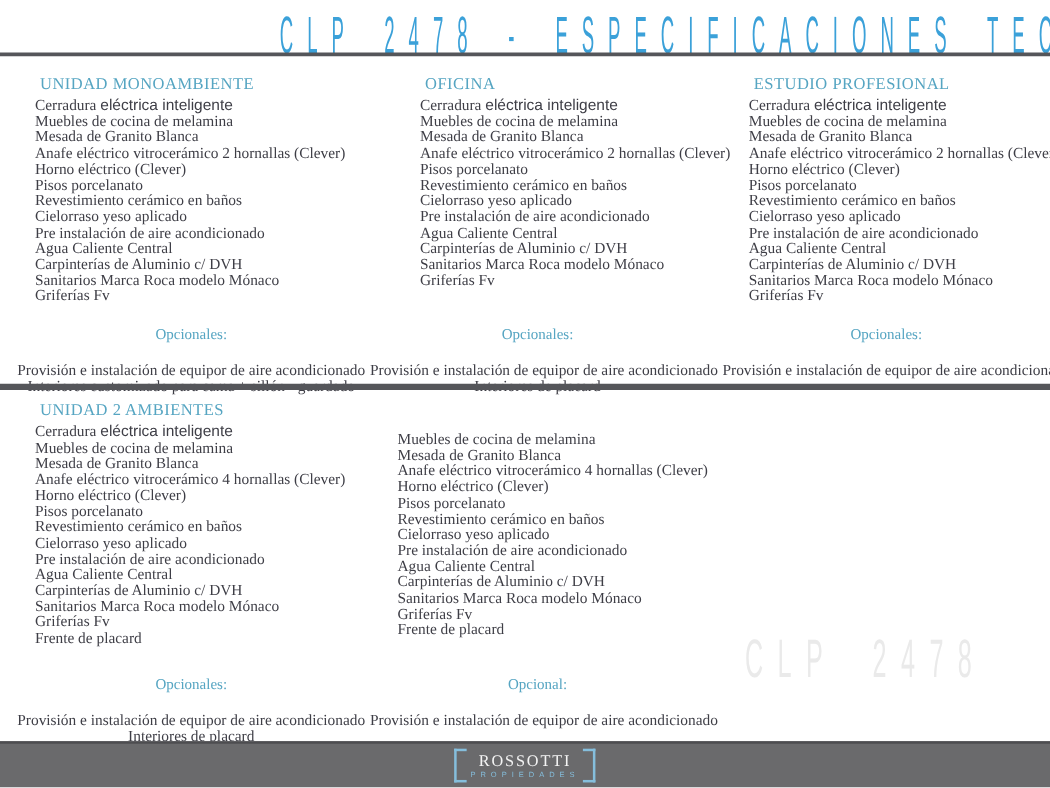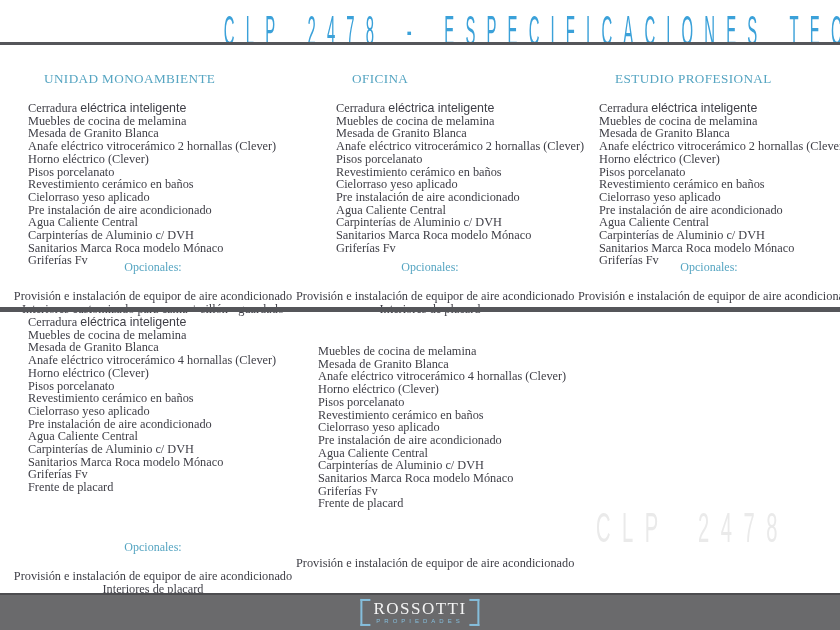--- a/index.html
+++ b/index.html
@@ -27,21 +27,21 @@
     color:var(--accent-blue);
     transform:scale(0.62,1.75);transform-origin:center top;
   }
 
   .rule{position:absolute;left:0;width:840px;background:var(--divider);}
   .rule-1{top:42px;height:3px;}
   .rule-2{top:307px;height:5px;}
 
   .col{position:absolute;}
   .sec-title{
-    margin:16px;font-size:13.2px;font-weight:400;letter-spacing:0.4px;
+    margin:4px;font-size:13.2px;font-weight:400;letter-spacing:0.4px;
     color:var(--accent-teal);line-height:15px;white-space:nowrap;
   }
   .list{}
   .list.offset-one{margin-top:29px;}
   .list div{
     font-size:12.3px;line-height:12.7px;white-space:nowrap;
   }
   .list .sans{font-family:"Liberation Sans",sans-serif;font-size:12.4px;}
 
   .opc{position:absolute;text-align:center;}
@@ -67,21 +67,21 @@
   .footer-bar{
     position:absolute;left:0;top:593px;width:840px;height:37px;
     background:var(--footer-bg);border-top:2px solid #4D4D50;box-sizing:border-box;
   }
   .logo{
     position:absolute;left:50%;top:50%;transform:translate(-50%,-52%);
     text-align:center;padding:1px 4px;
   }
   .logo-brand{
     font-family:"Liberation Serif",serif;color:#F4F4F4;
-    font-size:17px;line-height:17px;letter-spacing:1.5px;white-space:nowrap;
+    font-size:13px;line-height:17px;letter-spacing:1.5px;white-space:nowrap;
   }
   .logo-sub{
     font-family:"Liberation Sans",sans-serif;color:var(--logo-blue);
     font-size:6px;line-height:7px;letter-spacing:4px;margin-top:1px;white-space:nowrap;
   }
   .bk{position:absolute;top:0;bottom:0;width:8px;}
   .bk-l{left:-9px;border-left:2px solid var(--logo-blue);border-top:2px solid var(--logo-blue);border-bottom:2px solid var(--logo-blue);}
   .bk-r{right:-9px;border-right:2px solid var(--logo-blue);border-top:2px solid var(--logo-blue);border-bottom:2px solid var(--logo-blue);}
 </style>
 </head>
@@ -170,20 +170,21 @@
   <div class="opc" style="left:578px;top:261px;width:262px">
     <div class="opc-title">Opcionales:</div>
     <div class="list">
         <div>Provisión e instalación de equipor de aire acondicionado</div>
       </div>
   </div>
 
   <div class="rule rule-2"></div>
 
   <section class="col" style="left:28px;top:316px;width:272px">
+    <h2 class="sec-title">UNIDAD 2 AMBIENTES</h2>
     <div class="list">
         <div><span>Cerradura </span><span class="sans">eléctrica inteligente</span></div>
         <div>Muebles de cocina de melamina</div>
         <div>Mesada de Granito Blanca</div>
         <div>Anafe eléctrico vitrocerámico 4 hornallas (Clever)</div>
         <div>Horno eléctrico (Clever)</div>
         <div>Pisos porcelanato</div>
         <div>Revestimiento cerámico en baños</div>
         <div>Cielorraso yeso aplicado</div>
         <div>Pre instalación de aire acondicionado</div>
@@ -216,20 +217,21 @@
 
   <div class="opc" style="left:6px;top:541px;width:294px">
     <div class="opc-title">Opcionales:</div>
     <div class="list">
         <div>Provisión e instalación de equipor de aire acondicionado</div>
         <div>Interiores de placard</div>
       </div>
   </div>
 
   <div class="opc" style="left:296px;top:541px;width:268px">
+    <div class="opc-title">Opcional:</div>
     <div class="list">
         <div>Provisión e instalación de equipor de aire acondicionado</div>
       </div>
   </div>
 
   <div class="watermark-wrap">
     <span class="watermark">CLP 2478</span>
   </div>
 
   <div class="footer-bar">

